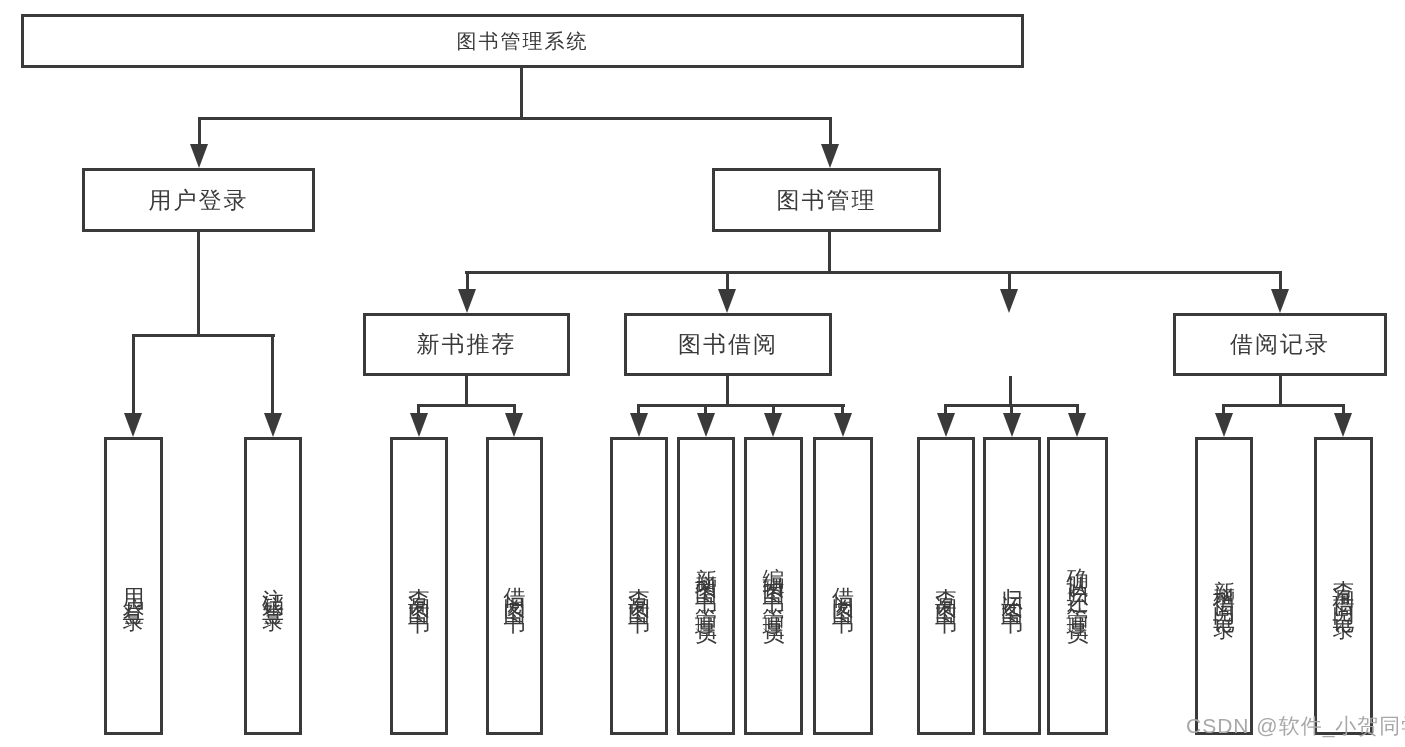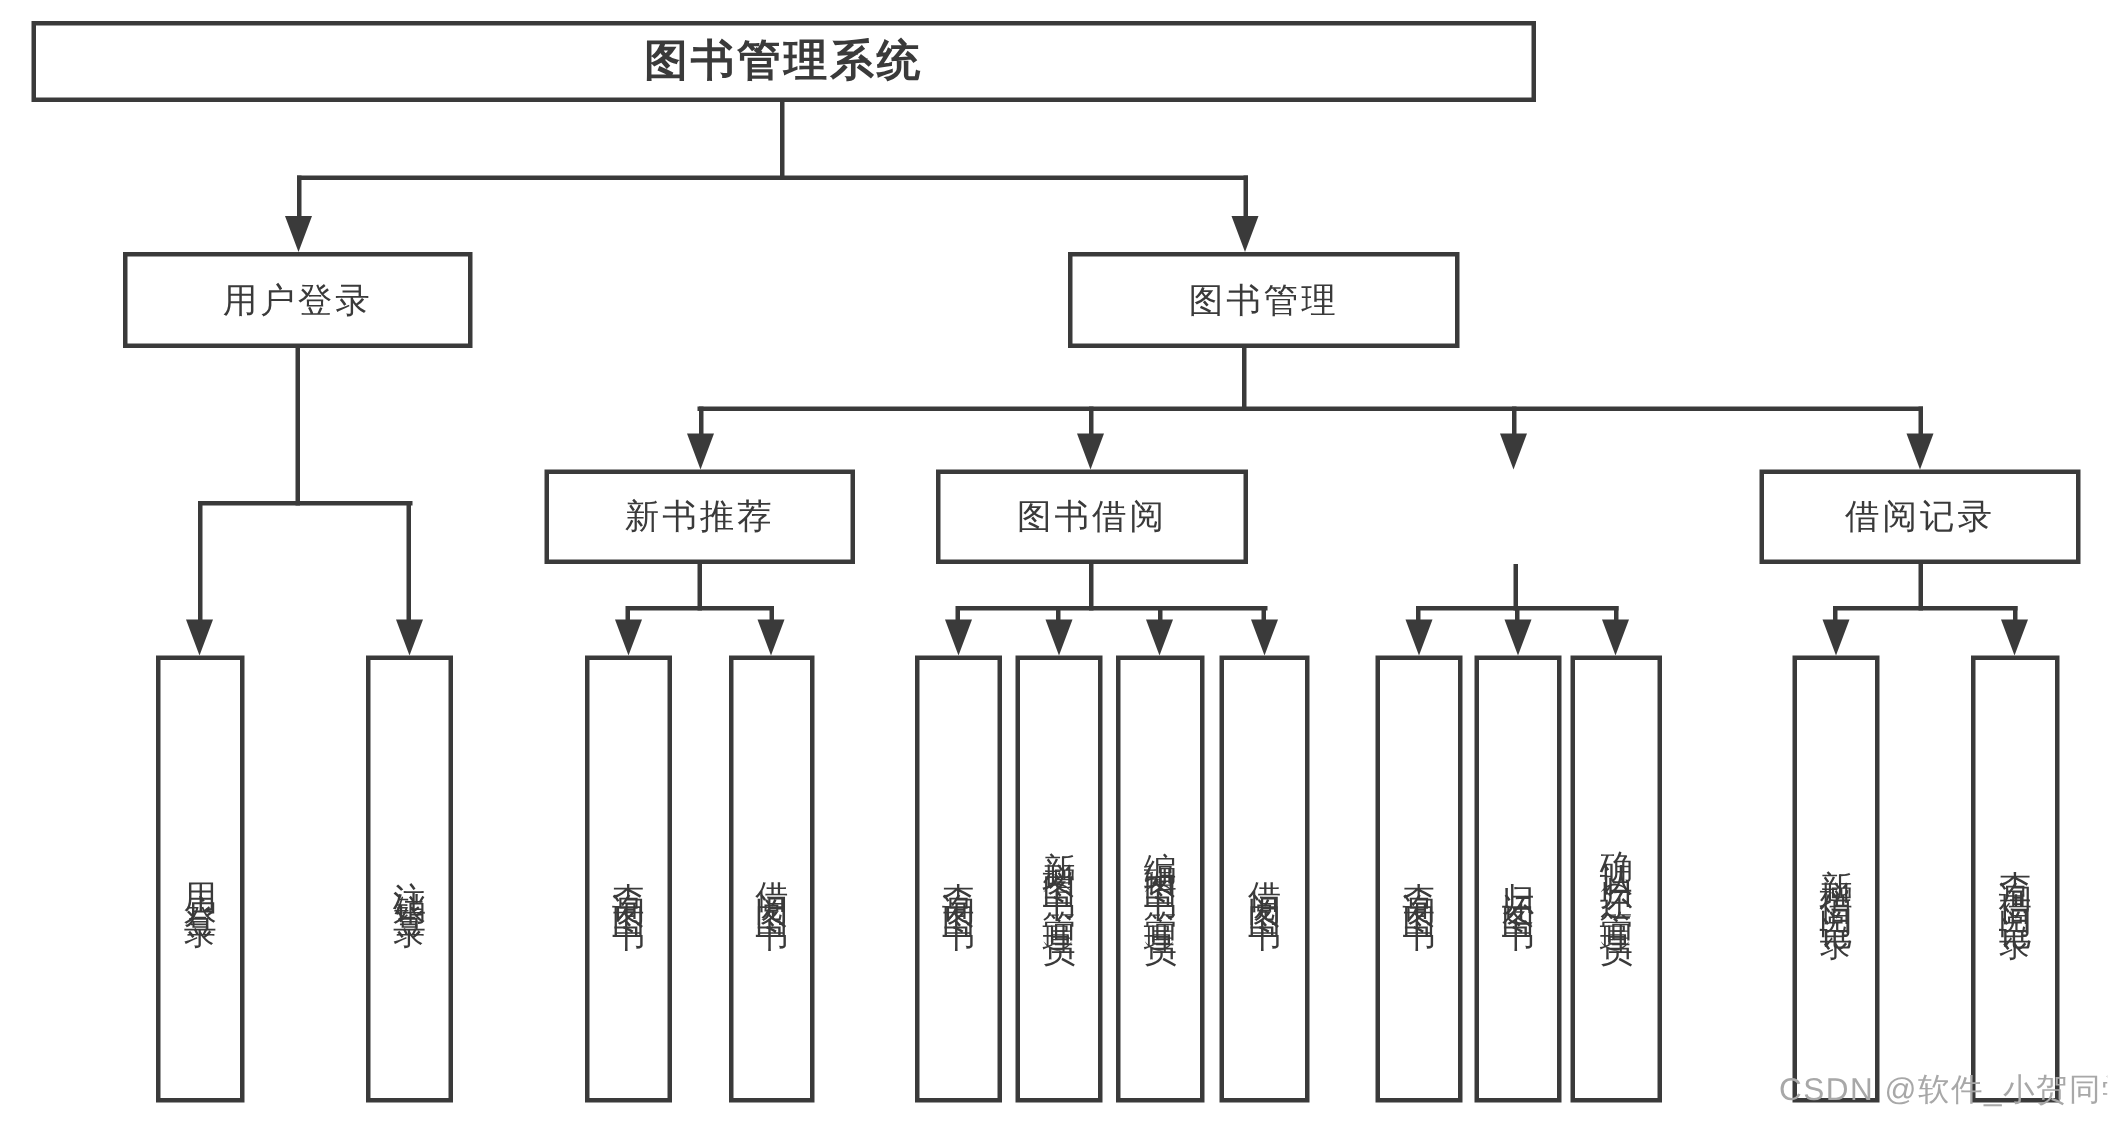--- a/index.html
+++ b/index.html
@@ -22,21 +22,21 @@
     border:3px solid var(--line);
     background:#fff;
     display:flex;align-items:center;justify-content:center;
     color:var(--text);
   }
   .node.h span{
     font-size:23px;
     letter-spacing:2px;
     white-space:nowrap;
   }
-  .node.root span{font-size:29px;font-weight:bold;}
+  .node.root span{font-size:20px;}
   .node.leaf span{
     writing-mode:vertical-rl;
     text-orientation:mixed;
     font-size:22px;
     letter-spacing:8px;
     line-height:1;
   }
   .vline{position:absolute;width:3px;background:var(--line);}
   .hline{position:absolute;height:3px;background:var(--line);}
   .arrow{
@@ -61,21 +61,21 @@
 <div class="canvas">
 
   <div class="node h root" style="left:21px;top:14px;width:1003px;height:54px">
     <span>图书管理系统</span>
   </div>
 
   <div class="node h" style="left:82px;top:168px;width:233px;height:64px">
     <span>用户登录</span>
   </div>
 
-  <div class="node h" style="left:712px;top:168px;width:261px;height:64px">
+  <div class="node h" style="left:712px;top:168px;width:229px;height:64px">
     <span>图书管理</span>
   </div>
 
   <div class="node h" style="left:624px;top:313px;width:208px;height:63px">
     <span>图书借阅</span>
   </div>
 
   <div class="node h" style="left:363px;top:313px;width:207px;height:63px">
     <span>新书推荐</span>
   </div>

